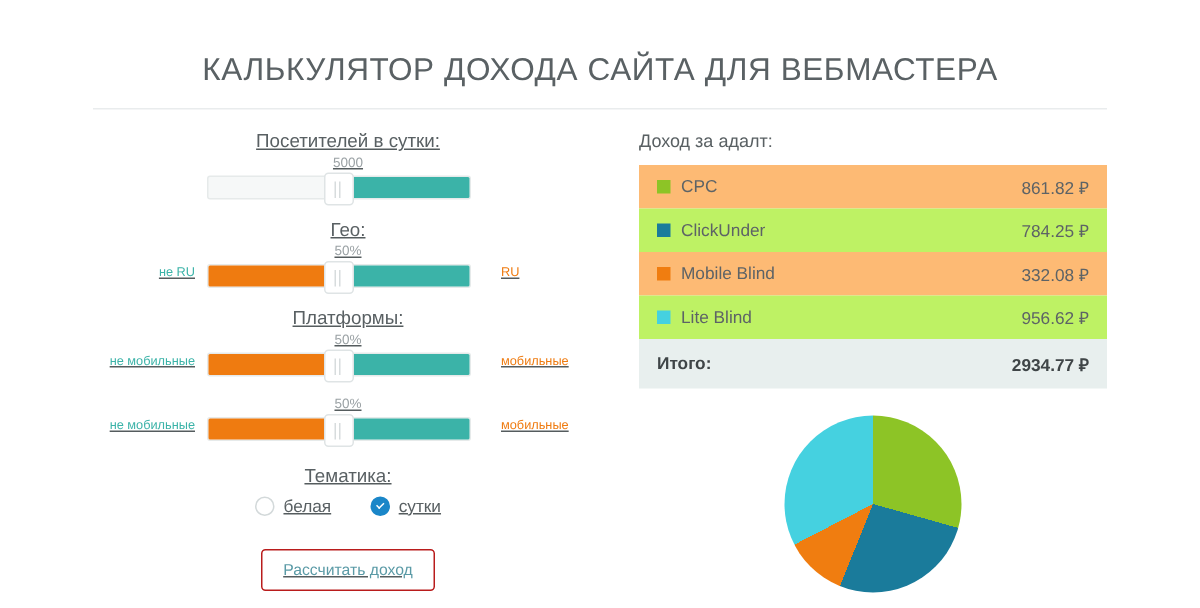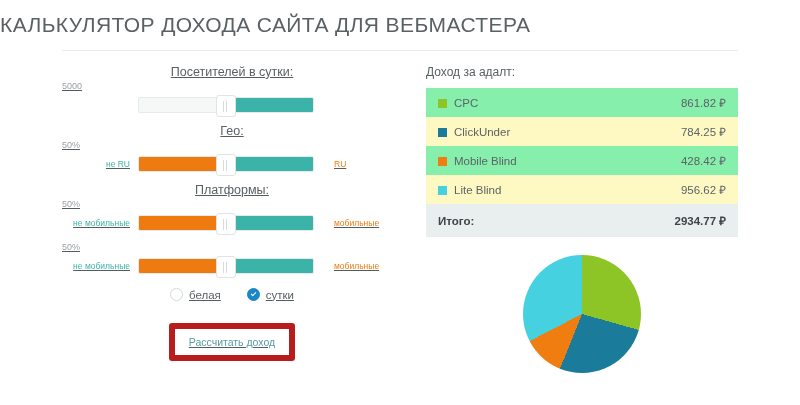--- a/index.html
+++ b/index.html
@@ -17,21 +17,22 @@
   .page {
     position: relative;
     width: 800px;
     height: 405px;
     box-sizing: border-box;
   }
 
   
   .header {
     padding-top: 12px;
-    text-align: left;
+    text-align: center;
+    margin-top: 22px;
   }
   .page-title {
     font-size: 21px;
     letter-spacing: 0.4px;
     font-weight: 400;
     color: #5a6164;
     line-height: 26px;
     white-space: nowrap;
   }
   .header-rule {
@@ -64,28 +65,29 @@
   .slider-block {
     margin-bottom: 9px;
   }
   .slider-label {
     text-align: center;
     font-size: 12.5px;
     color: #596063;
     margin-bottom: 2px;
   }
   .slider-value {
+    text-align: center;
     font-size: 9px;
     color: #9aa1a4;
     margin-bottom: 3px;
     line-height: 11px;
   }
   .slider-row {
     display: flex;
-    align-items: center;
+    align-items: flex-start;
     height: 20px;
   }
   .edge-label {
     font-size: 8.5px;
     width: 68px;
     white-space: nowrap;
   }
   .edge-left {
     text-align: right;
     padding-right: 8px;
@@ -201,21 +203,21 @@
   .btn-row {
     display: flex;
     justify-content: center;
     margin-top: 22px;
   }
   .calc-button {
     font-family: "Liberation Sans", sans-serif;
     font-size: 10.5px;
     color: #5a9aa6;
     background: #ffffff;
-    border: 6px solid #b91c1c;
+    border: 1px solid #b91c1c;
     border-radius: 3px;
     padding: 7px 14px;
     cursor: pointer;
     line-height: 12px;
   }
 
   
   .income-title {
     font-size: 12px;
     color: #596063;
@@ -225,22 +227,22 @@
     width: 100%;
     border-collapse: collapse;
     font-size: 11.5px;
   }
   .income-table td {
     padding: 7px 12px;
     color: #5d6366;
     vertical-align: middle;
     white-space: nowrap;
   }
-  .row-even td { background: #86efac; }
-  .row-odd  td { background: #fef9c3; }
+  .row-even td { background: #fdba74; }
+  .row-odd  td { background: #bef264; }
   .income-table .amount {
     text-align: right;
     width: 120px;
   }
   .swatch {
     display: inline-block;
     width: 9px;
     height: 9px;
     margin-right: 7px;
     vertical-align: -1px;
@@ -328,20 +330,21 @@
           <div class="track">
             <div class="track-left-fill fill-orange"></div>
             <div class="track-right-fill"></div>
             <div class="handle" style="left:50%;"></div>
           </div>
           <div class="edge-label edge-right">мобильные</div>
         </div>
       </div>
 
       <div class="theme-block">
+        <div class="theme-label">Тематика:</div>
         <div class="radio-row">
           <label class="radio-item">
             <span class="radio-mark"></span>
             <span>белая</span>
           </label>
           <label class="radio-item">
             <span class="radio-mark checked"></span>
             <span>сутки</span>
           </label>
         </div>
@@ -368,21 +371,21 @@
           <tr class="row-odd">
             <td>
               <span class="swatch" style="background:#1A7B9B"></span><span>ClickUnder</span>
             </td>
             <td class="amount">784.25 ₽</td>
           </tr>
           <tr class="row-even">
             <td>
               <span class="swatch" style="background:#F07D10"></span><span>Mobile Blind</span>
             </td>
-            <td class="amount">428.42 ₽</td>
+            <td class="amount">332.08 ₽</td>
           </tr>
           <tr class="row-odd">
             <td>
               <span class="swatch" style="background:#45D1E0"></span><span>Lite Blind</span>
             </td>
             <td class="amount">956.62 ₽</td>
           </tr>
           <tr class="total-row">
             <td>Итого:</td>
             <td class="amount">2934.77 ₽</td>

